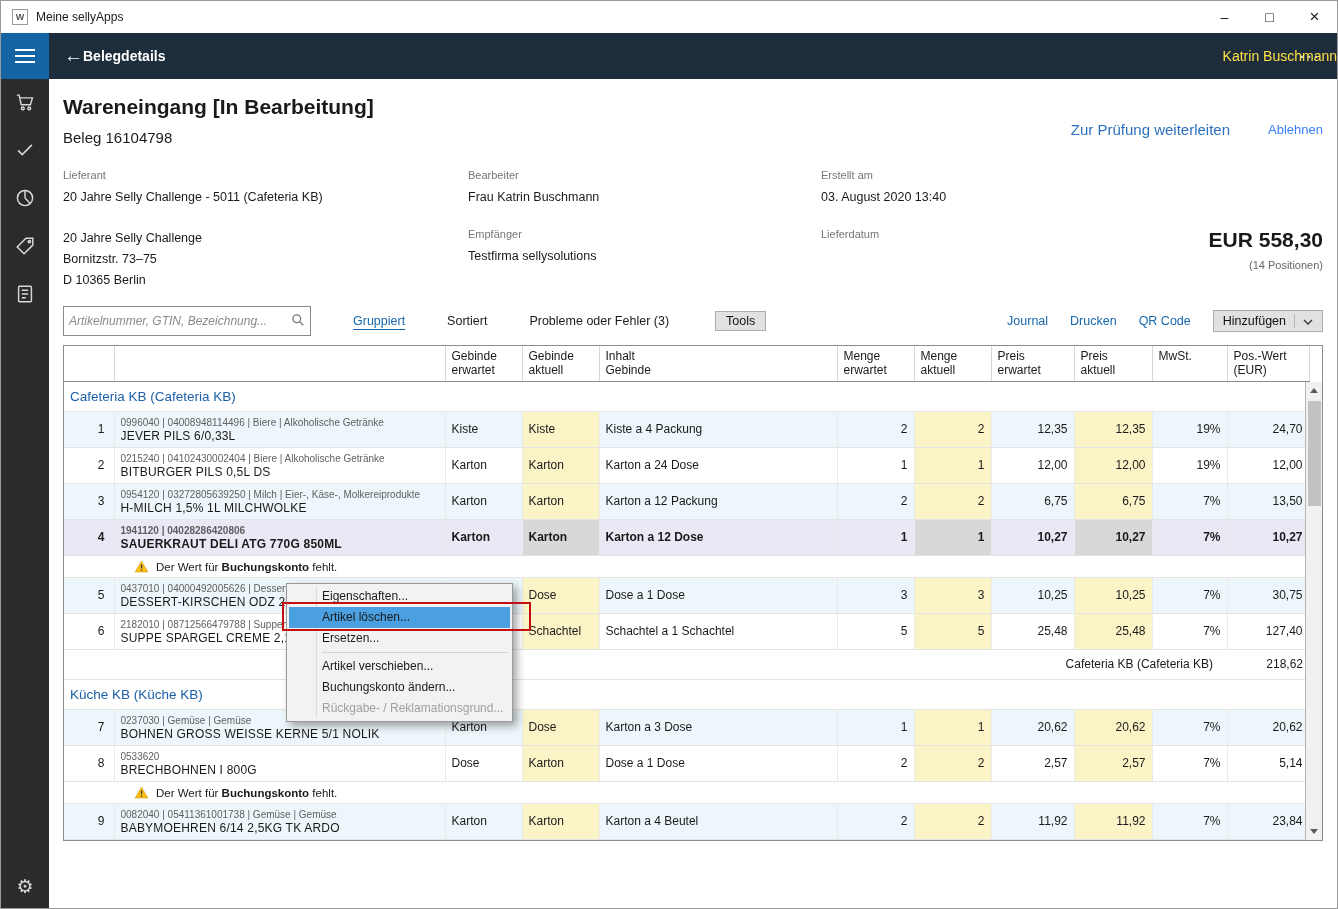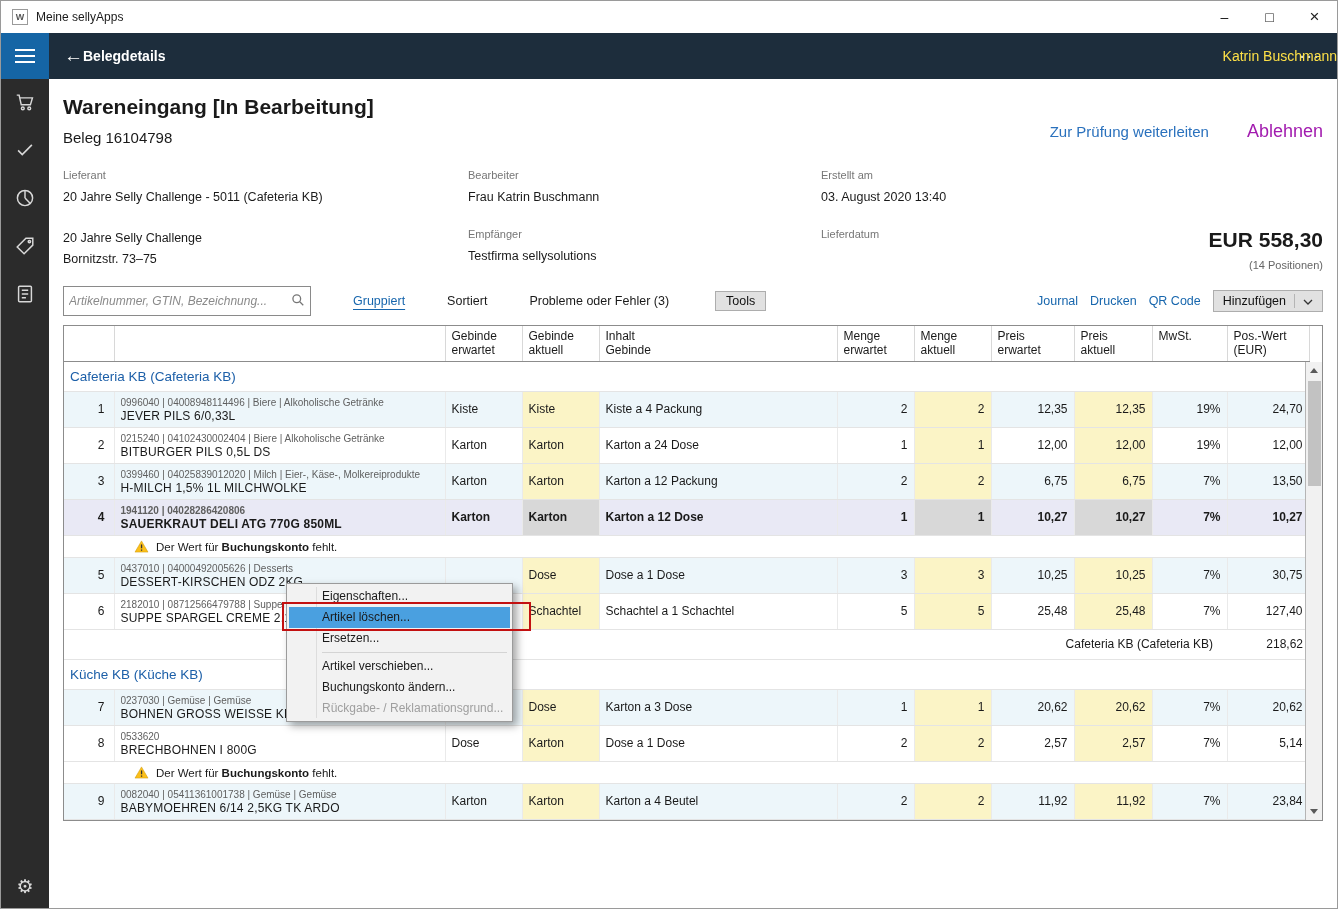--- a/index.html
+++ b/index.html
@@ -26,40 +26,40 @@
   .sidebar{width:48px;flex:0 0 48px;background:#2b2b2b;display:flex;flex-direction:column;align-items:center}
   .sb-item{width:48px;height:48px;display:flex;align-items:center;justify-content:center;background:none;border:0}
   .sb-gear{margin-top:auto;width:48px;height:44px;display:flex;align-items:center;justify-content:center;color:#d8d8d8;font-size:19px;background:none;border:0;font-family:inherit}
   .content{flex:1;position:relative;background:#fff;padding:0 14px;overflow:hidden}
   
   .page-head{margin-top:16px;position:relative}
   .pg-title{font-size:21px;font-weight:700;line-height:24px}
   .pg-doc{font-size:15px;margin-top:10px;line-height:18px}
   .head-actions{position:absolute;top:26px;right:0;display:flex;gap:38px;font-size:15px;align-items:center}
   .act-fwd{color:#2a71bd;background:none;border:0;font-family:inherit;font-size:15px}
-  .act-rej{color:#a21caf;background:none;border:0;font-family:inherit;font-size:18px}
+  .act-rej{color:#3b82f6;background:none;border:0;font-family:inherit;font-size:13px}
   
   .meta{margin-top:22px}
   .mrow{display:grid;grid-template-columns:405px 353px 1fr;margin-bottom:20px}
   .mrow.r2{grid-template-columns:405px 353px 370px 1fr;margin-bottom:0}
   .mlabel{font-size:11px;color:#767676;margin-bottom:5px;line-height:13px}
   .mval{font-size:12.5px;line-height:21px}
   .total-box{text-align:right}
   .total-amt{font-size:21px;font-weight:700;line-height:24px}
   .total-pos{font-size:11px;color:#666;margin-top:7px}
   
   .toolbar{margin-top:18px;display:flex;align-items:center;font-size:12.5px;height:24px}
   .search{width:248px;height:22px;border:1px solid #8a8a8a;display:flex;align-items:center;padding:14px 5px;background:#fff}
   .search input{border:0;outline:0;flex:1;min-width:0;font-size:12px;font-family:inherit;background:transparent}
   .search input::placeholder{color:#8a8a8a;font-style:italic}
   .tb-link{margin-left:42px;color:#1a1a1a;background:none;border:0;font-family:inherit;font-size:12.5px}
   .tb-link.grouped{color:#1766ad;text-decoration:underline;text-underline-offset:4px}
   .btn{background:#e1e1e1;border:1px solid #adadad;font-size:12.5px;padding:2px 10px;font-family:inherit;color:#111}
   .tools-btn{margin-left:46px}
-  .tb-right{margin-left:auto;display:flex;align-items:center;gap:12px}
+  .tb-right{margin-left:auto;display:flex;align-items:center;gap:22px}
   .blue-link{color:#1766ad;background:none;border:0;font-family:inherit;font-size:12.5px}
   .add-btn{display:flex;align-items:center;gap:8px;padding:3px 9px}
   .add-btn .divider{width:1px;height:14px;background:#b5b5b5}
   
   .table-wrap{margin-top:12px;position:relative;border:1px solid #8c8c8c}
   table{border-collapse:collapse;table-layout:fixed;width:calc(100% - 17px);font-size:12px}
   th{font-weight:400;text-align:left;vertical-align:top;padding:3px 6px;height:35px;border-right:1px solid #d8d8d8;border-bottom:1px solid #8c8c8c;font-size:12px;line-height:14px;background:#fff}
   td{padding:2px 6px;overflow:hidden;white-space:nowrap}
   tr.item{height:36px}
   tr.item td{border-bottom:1px solid #e4e4e4;border-right:1px solid #eaeaea}
@@ -187,20 +187,21 @@
           </div>
           <div>
             <div class="mlabel">Erstellt am</div>
             <div class="mval">03. August 2020 13:40</div>
           </div>
         </div>
         <div class="mrow r2">
           <div>
             <div class="mval">20 Jahre Selly Challenge</div>
             <div class="mval">Bornitzstr. 73–75</div>
+            <div class="mval">D 10365 Berlin</div>
           </div>
           <div>
             <div class="mlabel">Empfänger</div>
             <div class="mval">Testfirma sellysolutions</div>
           </div>
           <div>
             <div class="mlabel">Lieferdatum</div>
           </div>
           <div class="total-box">
             <div class="total-amt">EUR 558,30</div>
@@ -334,21 +335,21 @@
                 <td class="nums">1</td>
                 <td class="nums ycell">1</td>
                 <td class="nums">12,00</td>
                 <td class="nums ycell">12,00</td>
                 <td class="nums">19%</td>
                 <td class="nums">12,00</td>
               </tr>
               <tr class="item tint">
                 <td class="numcol">3</td>
                 <td class="art">
-                  <div class="ameta">0399460 | 04025839012020 | Milch | Eier-, Käse-, Molkereiprodukte</div>
+                  <div class="ameta">0954120 | 03272805639250 | Milch | Eier-, Käse-, Molkereiprodukte</div>
                   <div class="aname">H-MILCH 1,5% 1L MILCHWOLKE</div>
                 </td>
                 <td>Karton</td>
                 <td class="ycell">Karton</td>
                 <td>Karton a 12 Packung</td>
                 <td class="nums">2</td>
                 <td class="nums ycell">2</td>
                 <td class="nums">6,75</td>
                 <td class="nums ycell">6,75</td>
                 <td class="nums">7%</td>

